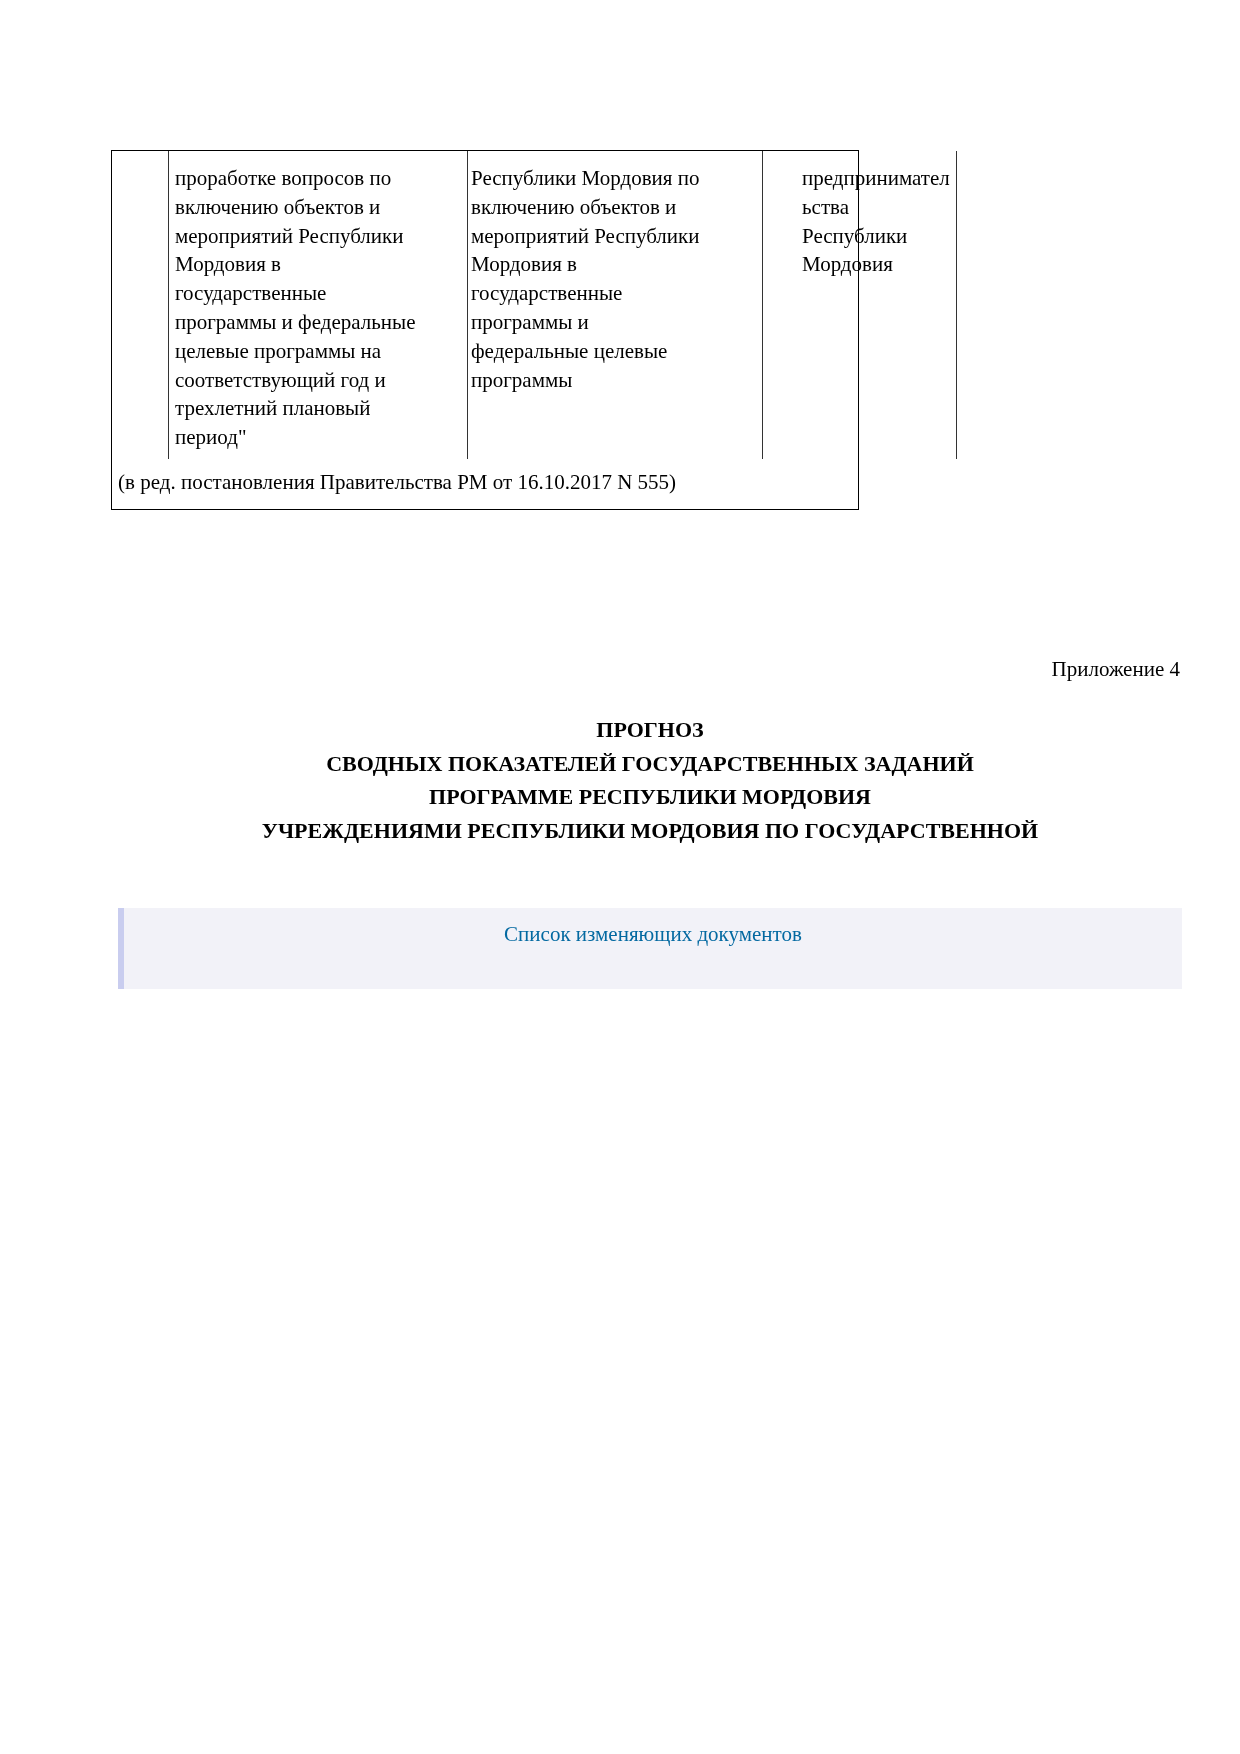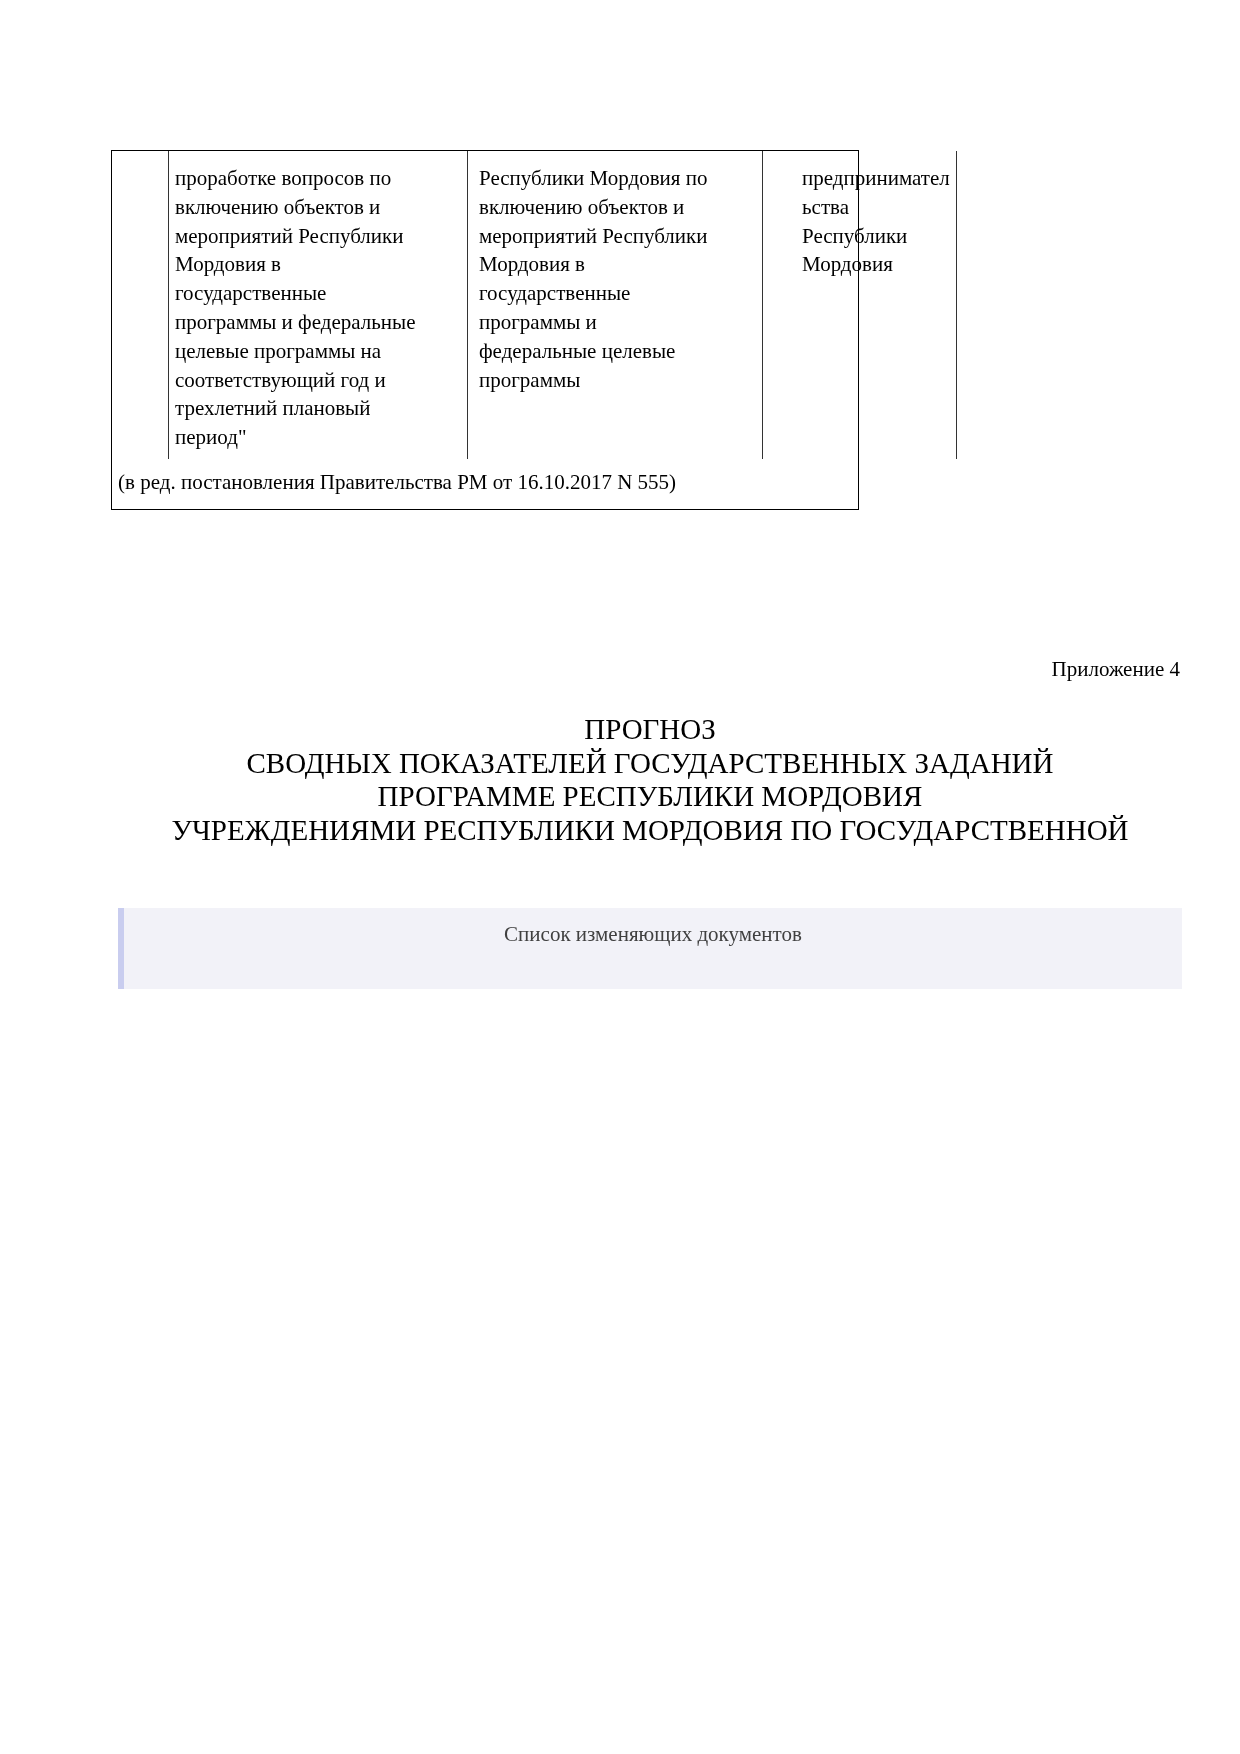--- a/index.html
+++ b/index.html
@@ -59,39 +59,39 @@
       text-align: right;
       margin-left: 28px;
     }
 
     
     .doc-title {
       position: absolute;
       left: 100px;
       width: 1100px;
       top: 713px;
-      font-size: 29px;
+      font-size: 22px;
       line-height: 33.5px;
-      font-weight: normal;
+      font-weight: bold;
       text-align: center;
     }
     .doc-title div { white-space: nowrap; }
 
     
     .amend-box {
       position: absolute;
       left: 118px;
       top: 908px;
       width: 1064px;
       height: 81px;
       background: #f2f2f8;
       border-left: 6px solid #c9cdef;
       box-sizing: border-box;
       text-align: center;
-      color: #404040;
+      color: #0369a1;
       font-size: 21px;
       line-height: 28px;
       padding-top: 12px;
     }
   </style>
 </head>
 <body>
 
 <div class="doc-table">
   <div class="col-divider" style="left:56px;"></div>
@@ -103,21 +103,21 @@
   <div class="cell-text" style="left:63px; width:290px;">проработке вопросов по
 включению объектов и
 мероприятий Республики
 Мордовия в
 государственные
 программы и федеральные
 целевые программы на
 соответствующий год и
 трехлетний плановый
 период"</div>
-  <div class="cell-text" style="left:367px; width:286px;">Республики Мордовия по
+  <div class="cell-text" style="left:359px; width:286px;">Республики Мордовия по
 включению объектов и
 мероприятий Республики
 Мордовия в
 государственные
 программы и
 федеральные целевые
 программы</div>
   <div class="cell-text" style="left:678px; width:186px;margin-left:12px;">предпринимател
 ьства
 Республики

